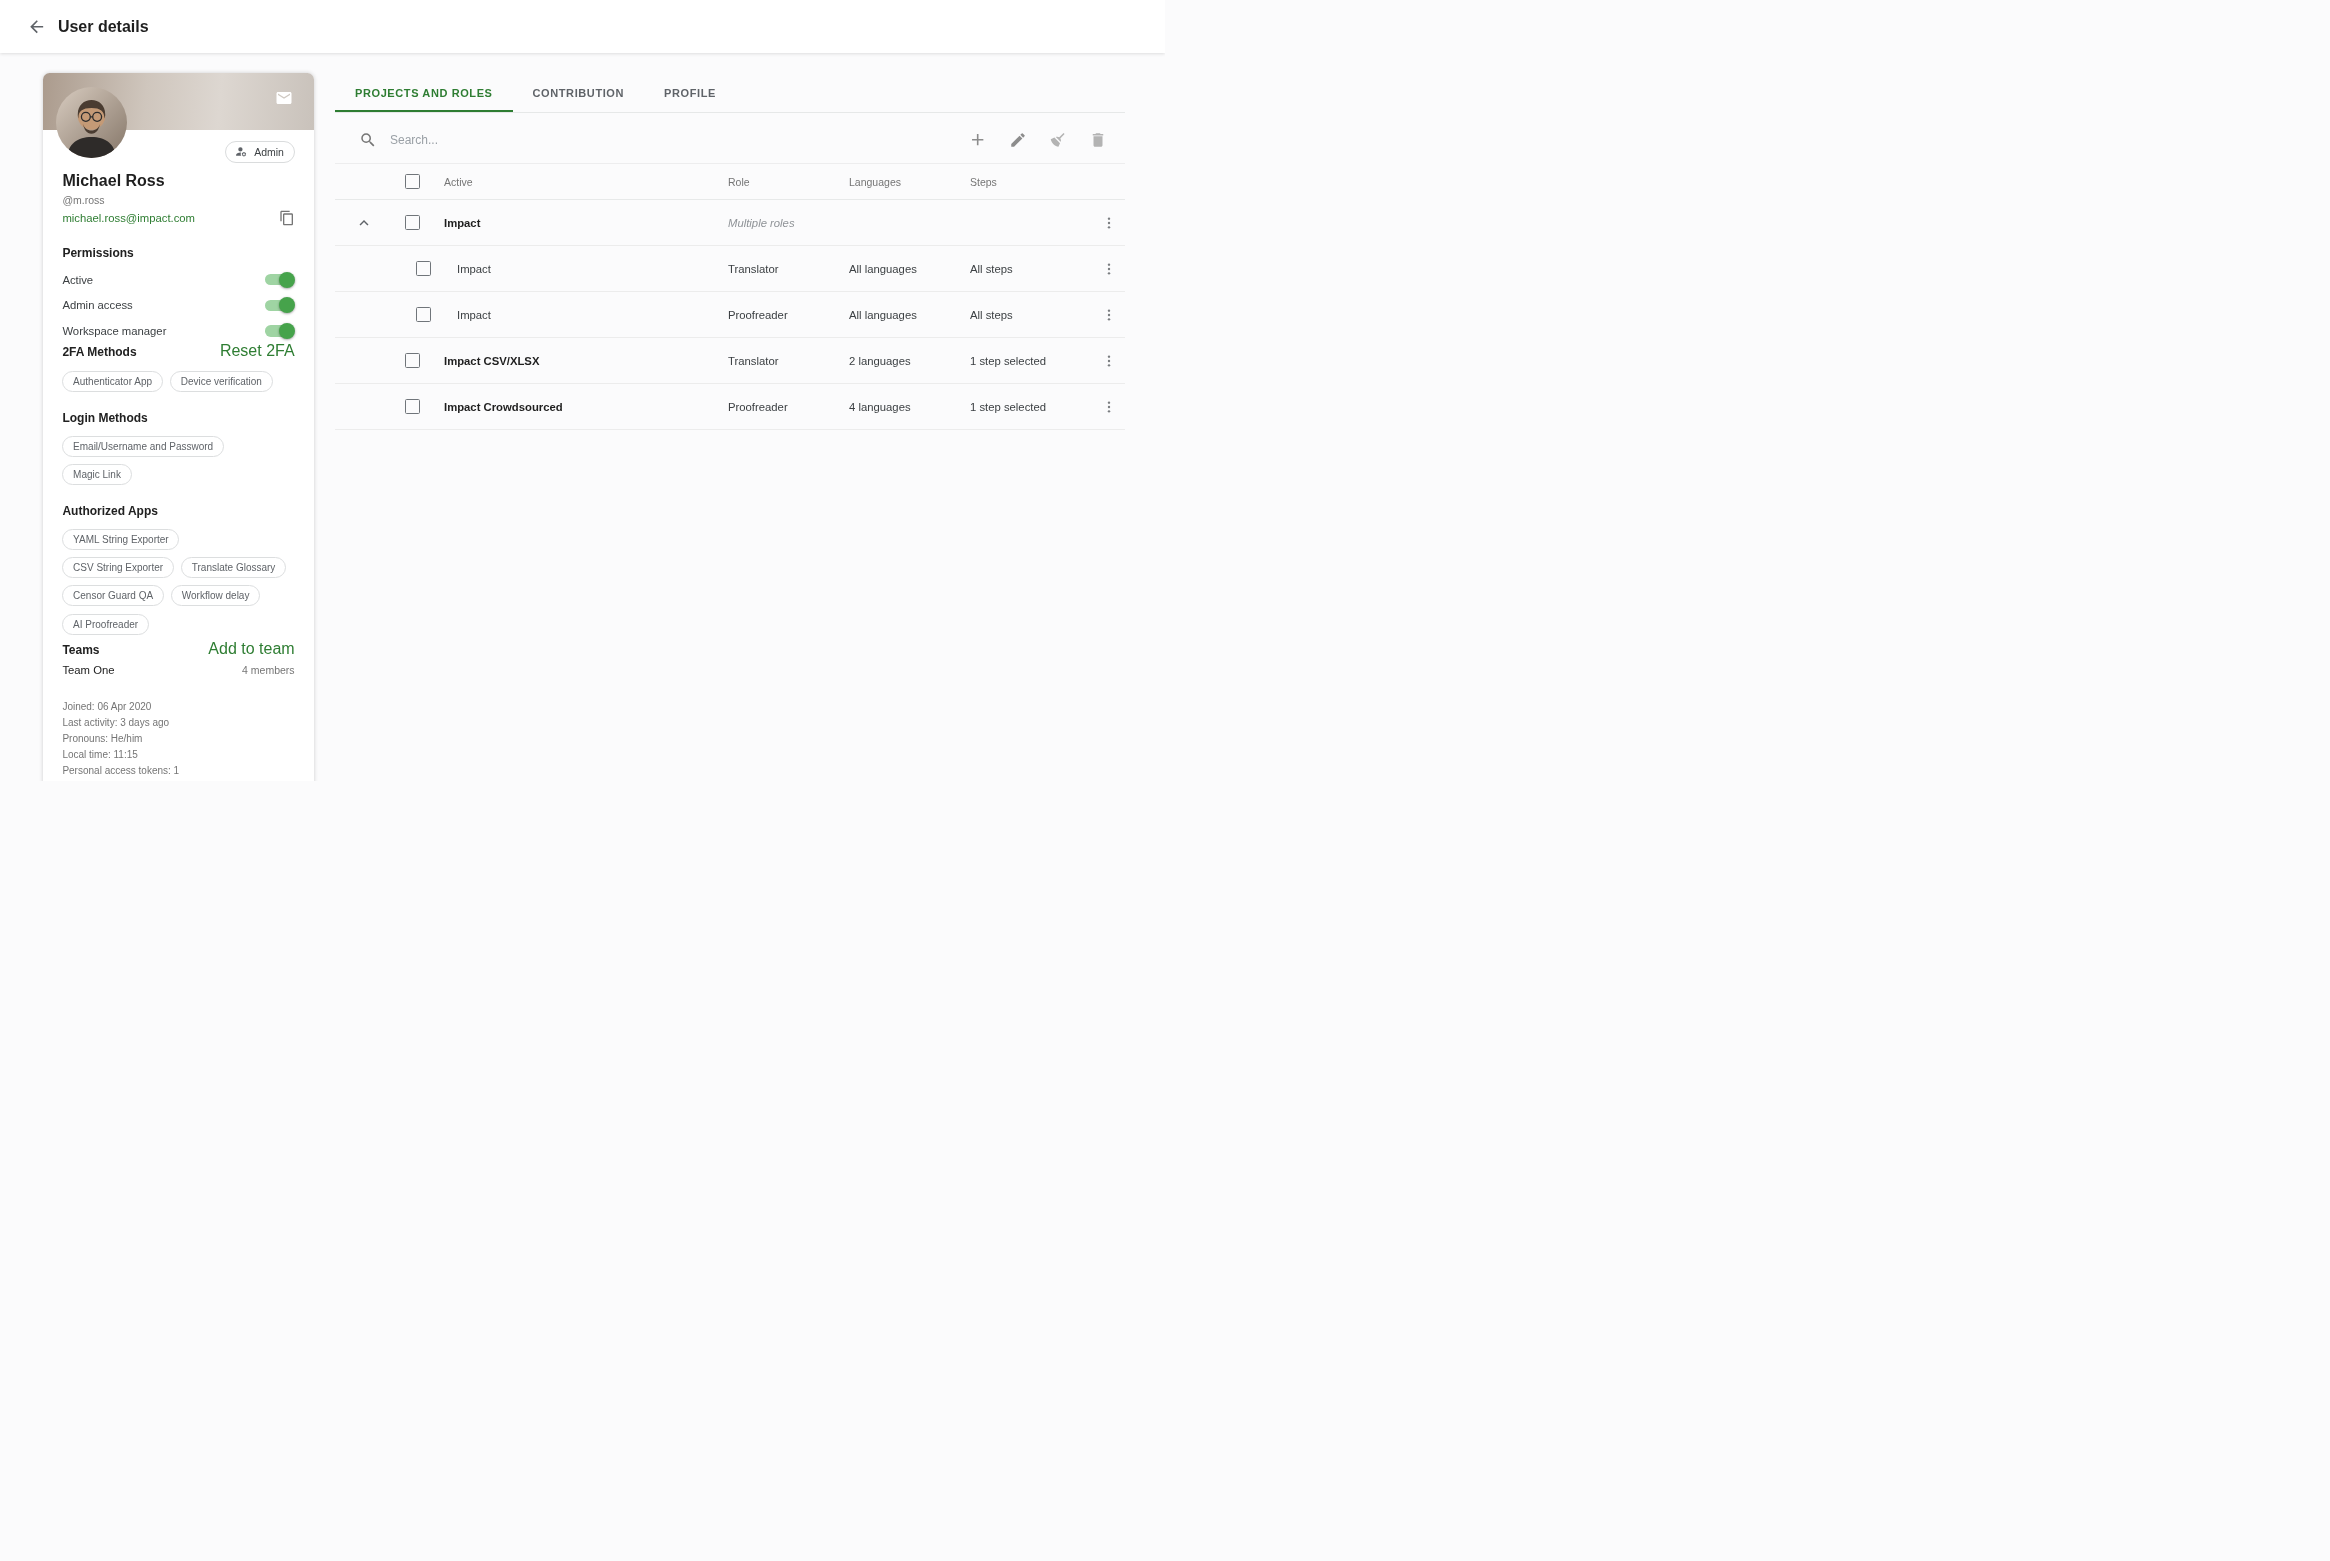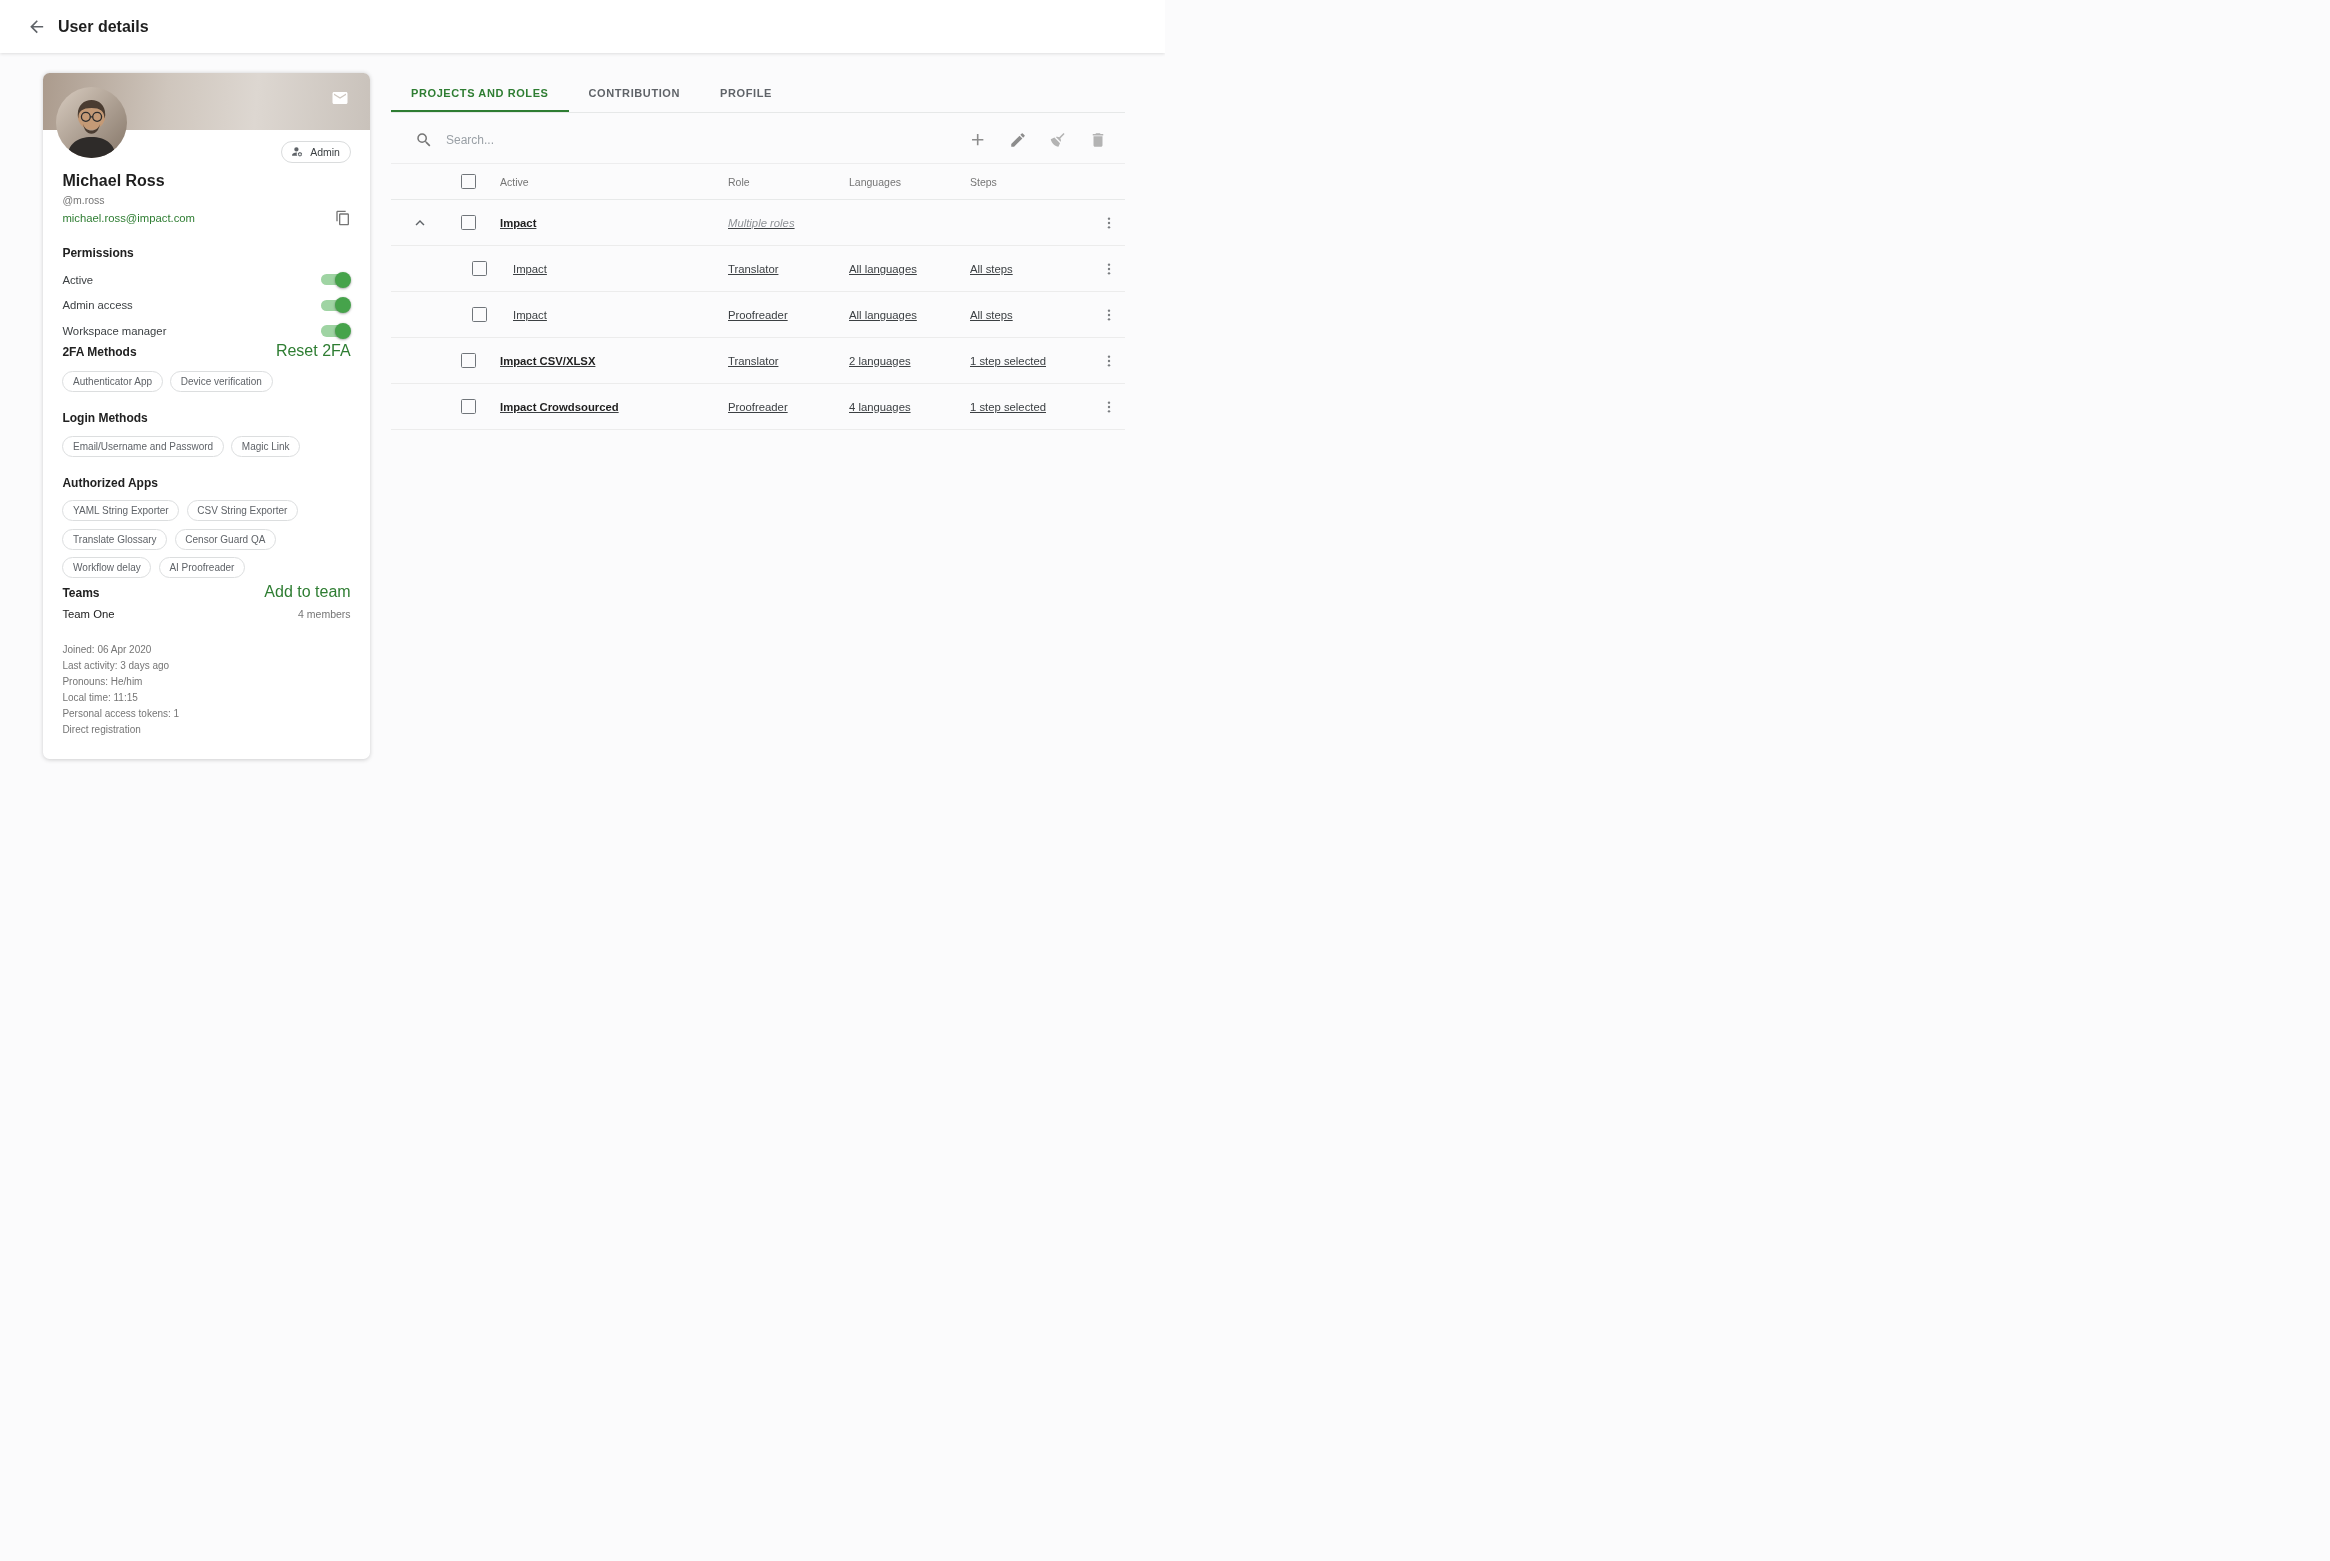--- a/index.html
+++ b/index.html
@@ -17,21 +17,21 @@
   }
   .back-btn { width:32px;height:32px;border:none;background:none;border-radius:50%;
     display:flex;align-items:center;justify-content:center;color:#5f6368;cursor:pointer; }
   .page-title { font-size:16px; font-weight:bold; color:#1f1f1f; margin-left:4.9px; }
 
   
   .main { display:flex; align-items:flex-start; gap:21px; padding:20px 40px 0 43px; }
 
   
   .card {
-    width:327px; background:#fff; border-radius:6.5px; position:relative;
+    width:271px; background:#fff; border-radius:6.5px; position:relative;
     box-shadow:0 0.8px 4px rgba(0,0,0,.18); padding-bottom:21px; flex-shrink:0;
   }
   .cover { height:57px; border-radius:6.5px 6.5px 0 0;
     background:linear-gradient(95deg,#ab9b8d 0%,#cfc6bd 38%,#ddd7d1 65%,#c9c2bb 100%); position:relative; }
   .mail-btn { position:absolute; top:16px; right:21px; background:none; border:none; cursor:pointer; }
   .avatar { position:absolute; top:13.8px; left:13px; width:71px; height:71px; border-radius:50%;
     overflow:hidden; cursor:pointer; }
   .badge-row { display:flex; justify-content:flex-end; padding:11.3px 19.4px 0; }
   .admin-chip { display:inline-flex; align-items:center; gap:5.7px; border:0.8px solid #dadcdd;
     border-radius:11.3px; padding:3.2px 9.7px; font-size:10.5px; color:#3c4043; background:#fff; }
@@ -82,21 +82,21 @@
   .search-input::placeholder { color:#9aa0a6; }
   .toolbar { display:flex; align-items:center; gap:22px; padding-right:18px; }
   .icon-btn { background:none; border:none; cursor:pointer; color:#8c8c8c; padding:0; }
   .icon-btn.dim { color:#b3b3b3; }
 
   
   .thead { display:flex; align-items:center; height:37px;
     border-top:0.8px solid #ededee; border-bottom:0.8px solid #e7e9e9;
     font-size:10.5px; color:#757575; }
   .trow { display:flex; align-items:center; height:46px; border-bottom:0.8px solid #ececec;
-    font-size:11.3px; color:#3c4043;text-decoration:underline; }
+    font-size:11.3px; color:#3c4043; }
   .col-expand { width:57px; display:flex; justify-content:center; }
   .col-check  { width:36px; padding-left:13px; display:flex; }
   .col-project{ flex:1; padding-left:16px; min-width:0; }
   .col-role   { width:121px; }
   .col-lang   { width:121px; }
   .col-steps  { width:123px; }
   .col-menu   { width:32px; display:flex; justify-content:center; }
 
   .checkbox { width:14.6px; height:14.6px; border:1.6px solid #70757a; border-radius:1.6px;
     background:transparent; cursor:pointer; flex-shrink:0; }

